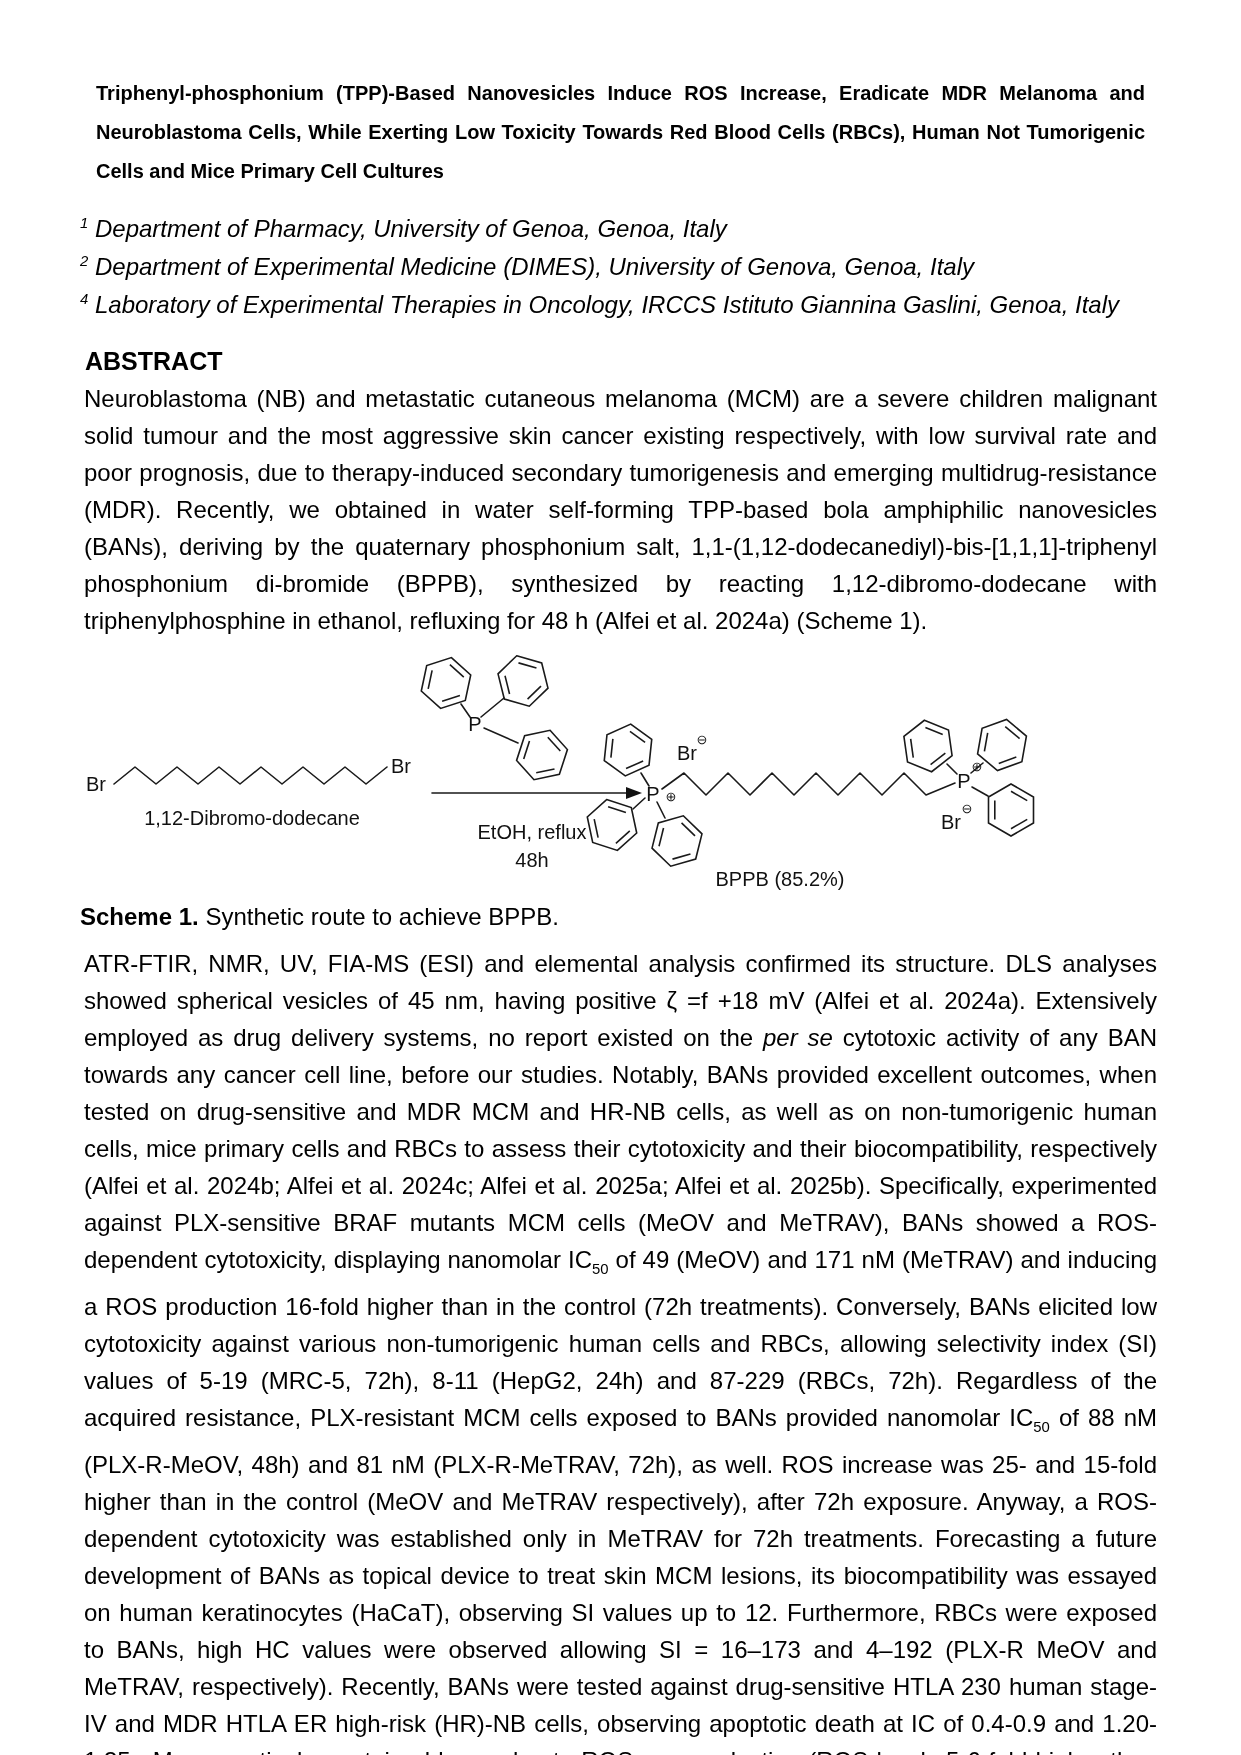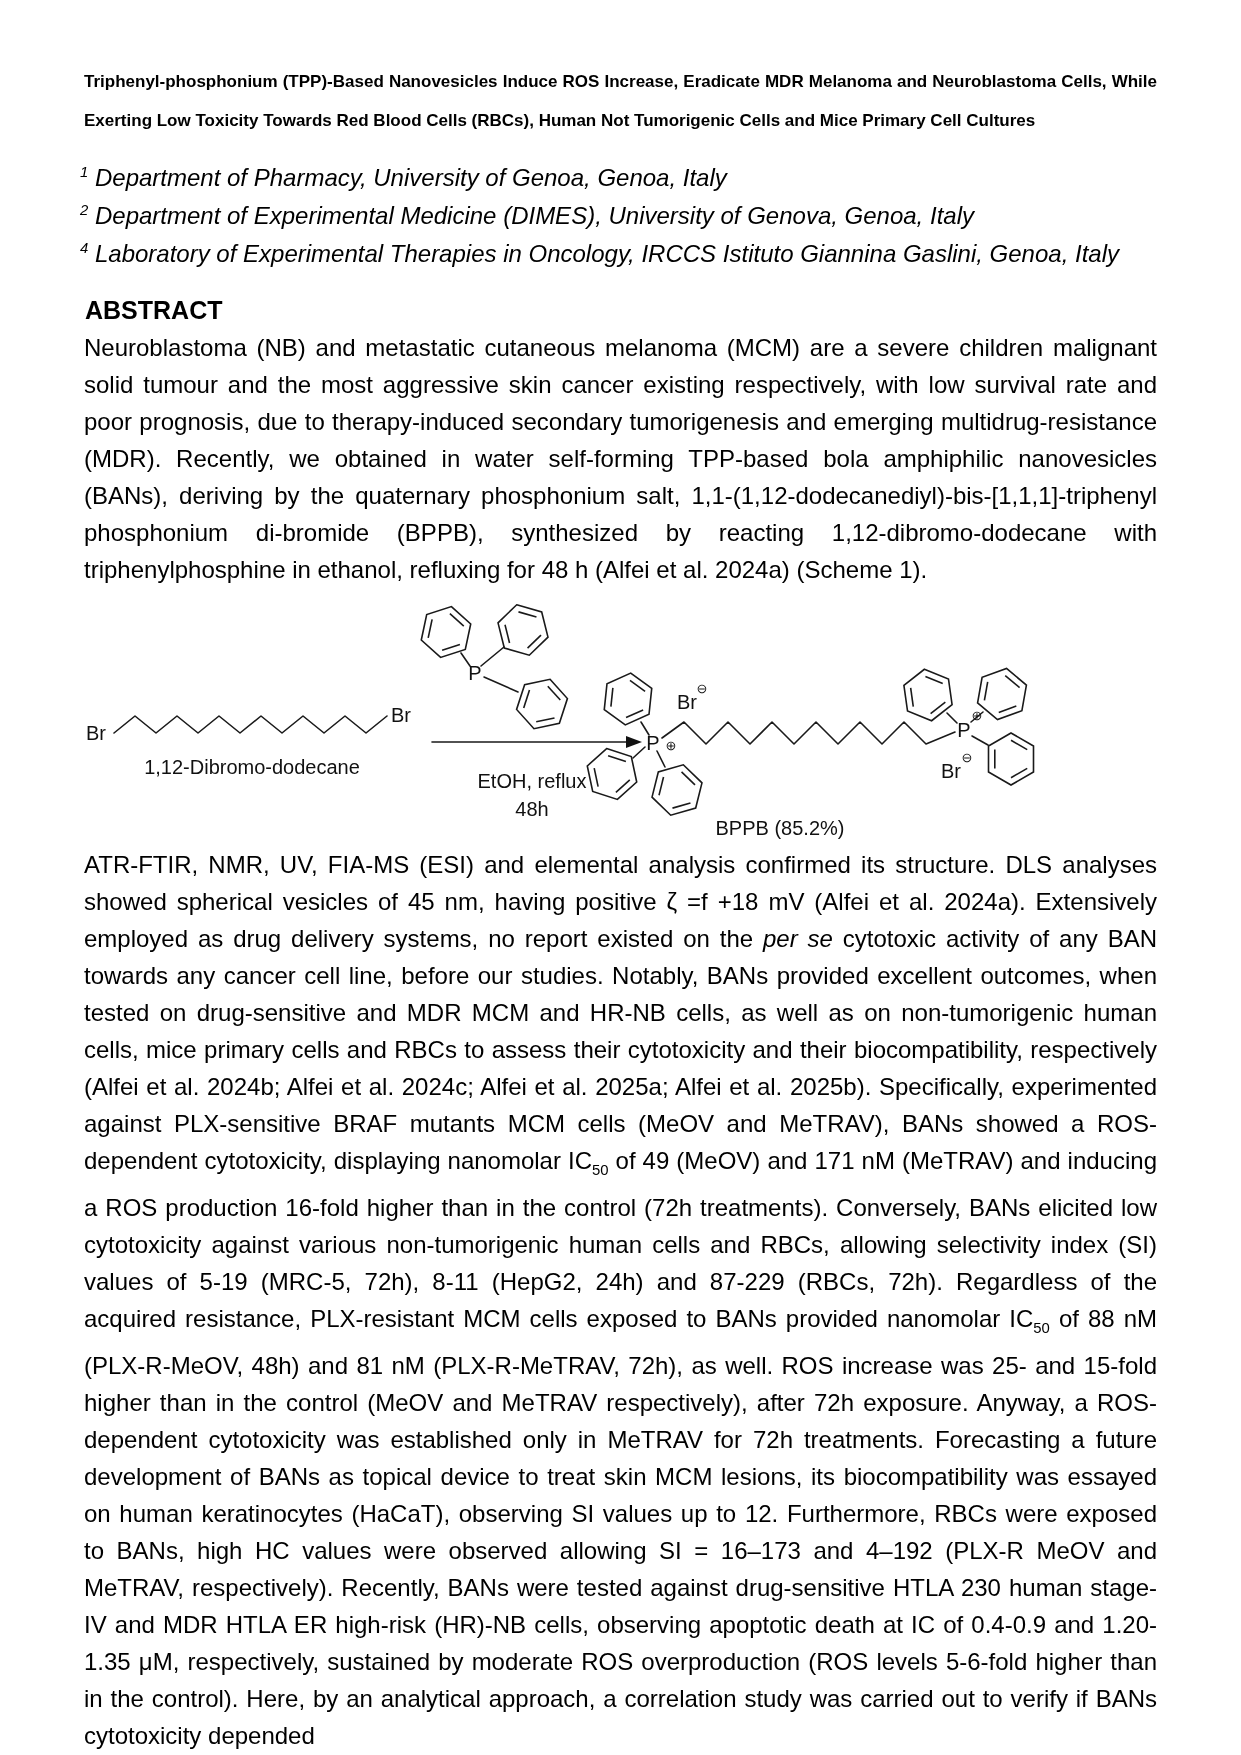--- a/index.html
+++ b/index.html
@@ -1,19 +1,19 @@
 <!DOCTYPE html>
 <html><head>
 <meta charset="utf-8">
 <style>
   html,body{margin:0;padding:0;background:#ffffff;}
   body{width:1241px;height:1755px;overflow:hidden;color:#000;
        font-family:"Liberation Sans", sans-serif;}
   .page{padding:58px 80px 0 80px;}
-  .title{font-size:17px;font-weight:bold;line-height:39px;text-align:justify;margin:4px;}
+  .title{font-size:20px;font-weight:bold;line-height:39px;text-align:justify;margin:16px;}
   .authors{font-size:24.5px;line-height:30px;margin:24px 0 0 0;}
   .authors sup{font-size:0.62em;}
   u{text-decoration:underline;text-underline-offset:3px;}
   .affils{margin-top:16px;font-style:italic;font-size:24px;line-height:33px;}
   .affil sup{font-size:0.62em;}
   .abstract-h{font-size:25px;font-weight:bold;margin:26px 0 4px 5px;}
   .body-p{font-size:24px;line-height:37px;text-align:justify;margin:4px;}
   .body-p sub{font-size:0.62em;}
   figure.scheme{margin:4px 0 0 0;}
   .scheme svg{display:block;}
@@ -98,16 +98,17 @@
         <line class="bond" x1="892" y1="144" x2="908" y2="153"></line>
         <text class="atom" x="884" y="145" text-anchor="middle">P</text>
         <text class="chg" x="897" y="128" text-anchor="middle">⊕</text>
         <text class="atom" x="871" y="186" text-anchor="middle">Br</text>
         <text class="chg" x="887" y="170" text-anchor="middle">⊖</text>
         <text class="slbl" x="700" y="243" text-anchor="middle">BPPB (85.2%)</text>
       </g>
     </svg>
   </figure>
 
+  <p class="caption"><b>Scheme 1.</b><span> Synthetic route to achieve BPPB.</span></p>
 
   <p class="body-p">ATR-FTIR, NMR, UV, FIA-MS (ESI) and elemental analysis confirmed its structure. DLS analyses showed spherical vesicles of 45 nm, having positive ζ =f +18 mV (Alfei et al. 2024a). Extensively employed as drug delivery systems, no report existed on the <i>per se</i> cytotoxic activity of any BAN towards any cancer cell line, before our studies. Notably, BANs provided excellent outcomes, when tested on drug-sensitive and MDR MCM and HR-NB cells, as well as on non-tumorigenic human cells, mice primary cells and RBCs to assess their cytotoxicity and their biocompatibility, respectively (Alfei et al. 2024b; Alfei et al. 2024c; Alfei et al. 2025a; Alfei et al. 2025b). Specifically, experimented against PLX-sensitive BRAF mutants MCM cells (MeOV and MeTRAV), BANs showed a ROS-dependent cytotoxicity, displaying nanomolar IC<sub>50</sub> of 49 (MeOV) and 171 nM (MeTRAV) and inducing a ROS production 16-fold higher than in the control (72h treatments). Conversely, BANs elicited low cytotoxicity against various non-tumorigenic human cells and RBCs, allowing selectivity index (SI) values of 5-19 (MRC-5, 72h), 8-11 (HepG2, 24h) and 87-229 (RBCs, 72h). Regardless of the acquired resistance, PLX-resistant MCM cells exposed to BANs provided nanomolar IC<sub>50</sub> of 88 nM (PLX-R-MeOV, 48h) and 81 nM (PLX-R-MeTRAV, 72h), as well. ROS increase was 25- and 15-fold higher than in the control (MeOV and MeTRAV respectively), after 72h exposure. Anyway, a ROS-dependent cytotoxicity was established only in MeTRAV for 72h treatments. Forecasting a future development of BANs as topical device to treat skin MCM lesions, its biocompatibility was essayed on human keratinocytes (HaCaT), observing SI values up to 12. Furthermore, RBCs were exposed to BANs, high HC values were observed allowing SI = 16–173 and 4–192 (PLX-R MeOV and MeTRAV, respectively). Recently, BANs were tested against drug-sensitive HTLA 230 human stage-IV and MDR HTLA ER high-risk (HR)-NB cells, observing apoptotic death at IC of 0.4-0.9 and 1.20-1.35 μM, respectively, sustained by moderate ROS overproduction (ROS levels 5-6-fold higher than in the control). Here, by an analytical approach, a correlation study was carried out to verify if BANs cytotoxicity depended</p>
 
 </div>
 
 </body></html>

